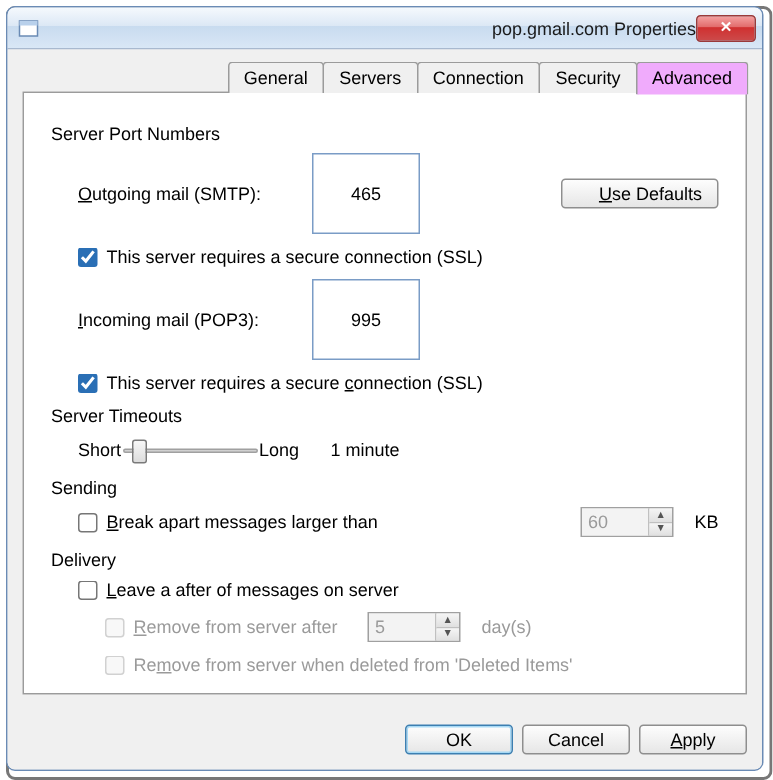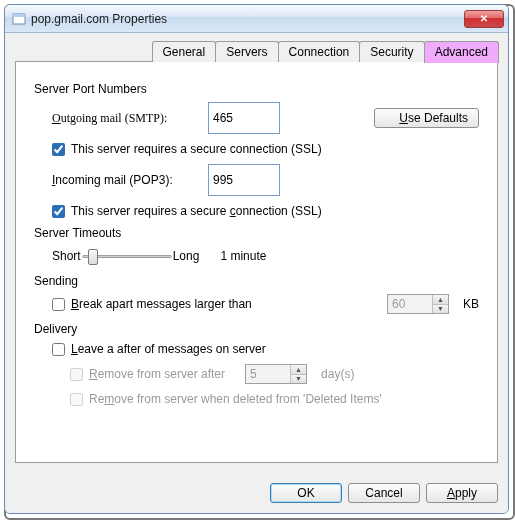--- a/index.html
+++ b/index.html
@@ -42,20 +42,21 @@
       width: 16px; height: 16px;
       margin-right: 4px;
       display: inline-flex;
       align-items: center;
       justify-content: center;
     }
     .window-title {
       flex: 1;
       color: #1a1a1a;
       font-size: 12px;
+      text-align: right;
     }
     .close-btn {
       width: 40px;
       height: 18px;
       background: linear-gradient(to bottom, #f4a0a0 0%, #e16a6a 45%, #d03030 46%, #cc4a4a 100%);
       border: 1px solid #9a3a3a;
       border-radius: 3px;
       display: flex;
       align-items: center;
       justify-content: center;
@@ -124,29 +125,30 @@
     }
     .row {
       display: flex;
       align-items: center;
       margin-bottom: 8px;
       gap: 6px;
     }
     .label {
       color: #000;
     }
-    .lbl-smtp { width: 150px; font-family: Liberation Serif, serif; }
+    .lbl-smtp { width: 150px; }
     .lbl-pop3 { width: 150px; }
     input[type="text"].num {
       width: 72px;
-      padding: 8px 4px;
+      padding: 19px 4px;
       border: 1px solid #7a9cc6;
       font-size: 12px;
       font-family: inherit;
       background: #fff;
+      text-align: center;
     }
     .num.focused {
       outline: none;
     }
     .btn {
       background: linear-gradient(to bottom, #fdfdfd, #e6e6e6);
       border: 1px solid #8e8e8e;
       border-radius: 3px;
       padding: 2px 10px;
       font-size: 12px;

